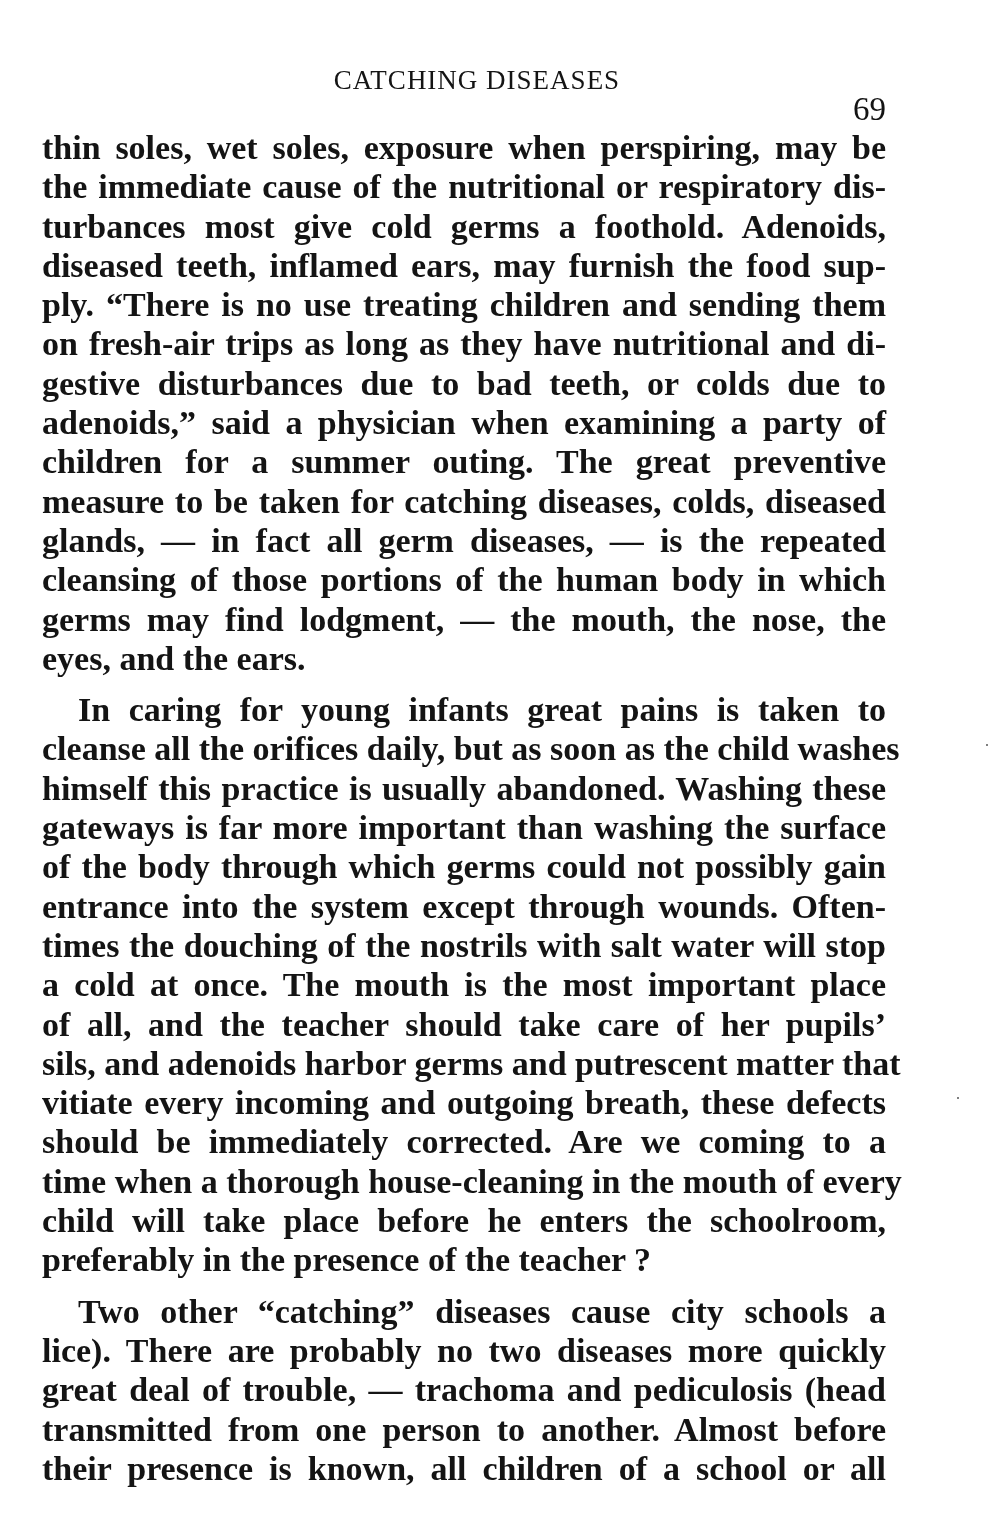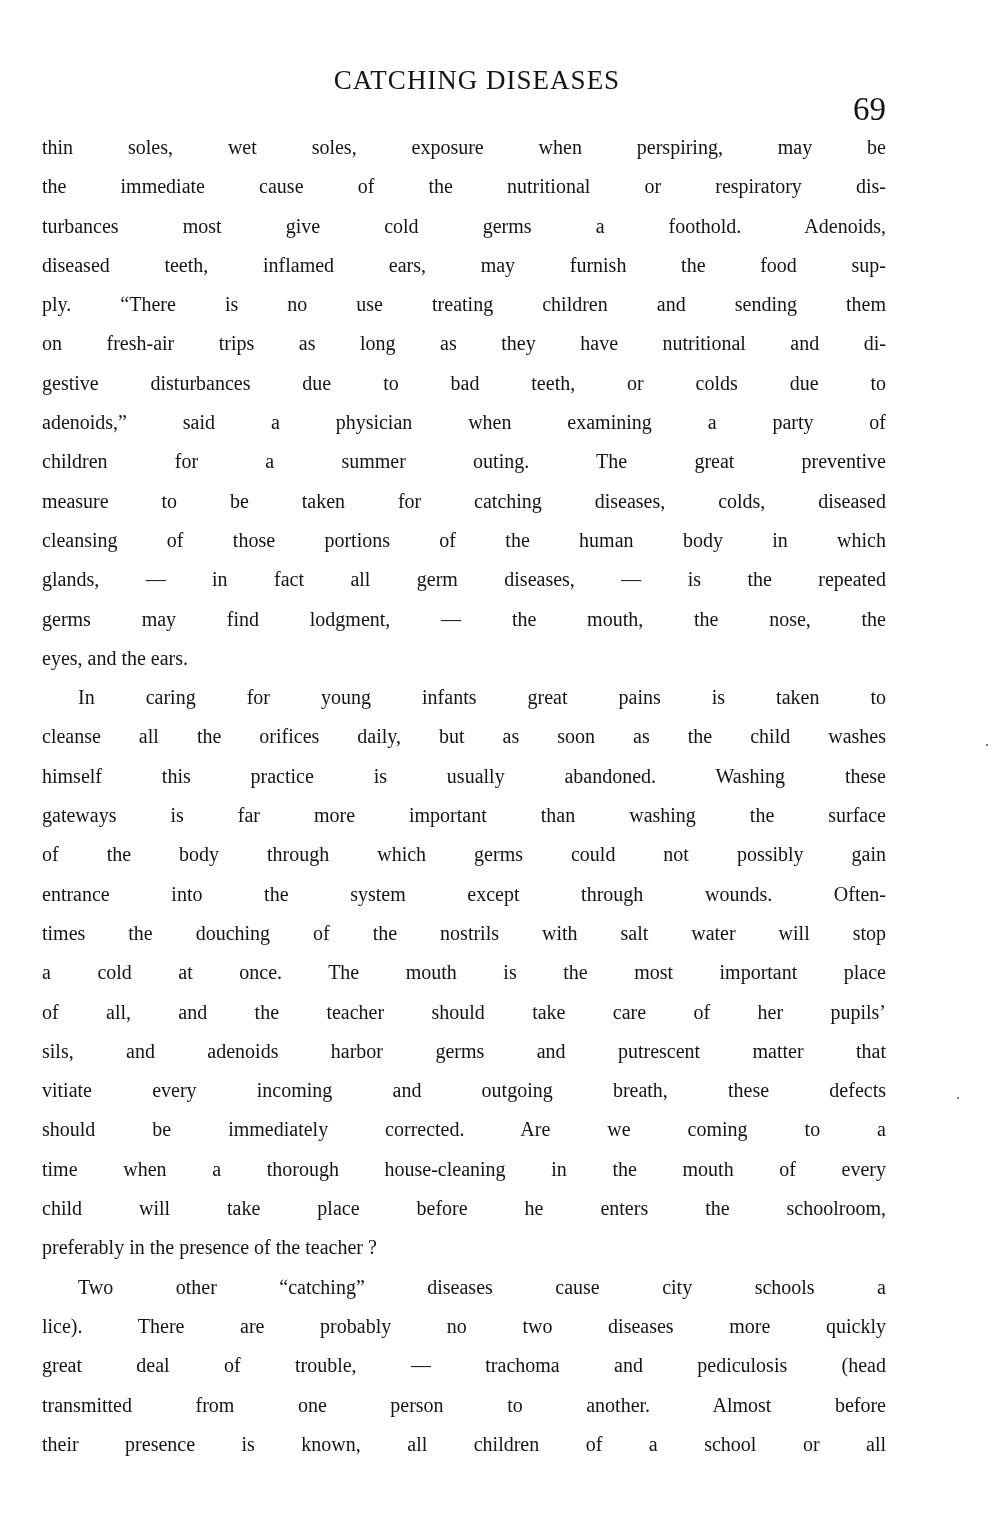--- a/index.html
+++ b/index.html
@@ -51,31 +51,33 @@
     .body-text {
       position: absolute;
       left: 42px;
       top: 128px;
       width: 844px;
     }
     .line {
       display: block;
       height: 39.3px;
       line-height: 39.3px;
-      font-size: 20px;
+      font-size: 34px;
       text-align: justify;
       text-align-last: justify;
       white-space: nowrap;
       overflow: visible;
+      font-weight: bold;
     }
     .line.last {
       text-align-last: left;
     }
     .line.indent {
       padding-left: 36px;
+      margin-top: 12px;
     }
     .speck {
       position: absolute;
       width: 2px;
       height: 2px;
       background: #555;
       border-radius: 1px;
     }
   </style>
 </head>
@@ -94,22 +96,22 @@
       <span class="line">thin soles, wet soles, exposure when perspiring, may be</span>
       <span class="line">the immediate cause of the nutritional or respiratory dis-</span>
       <span class="line">turbances most give cold germs a foothold. Adenoids,</span>
       <span class="line">diseased teeth, inflamed ears, may furnish the food sup-</span>
       <span class="line">ply. “There is no use treating children and sending them</span>
       <span class="line">on fresh-air trips as long as they have nutritional and di-</span>
       <span class="line">gestive disturbances due to bad teeth, or colds due to</span>
       <span class="line">adenoids,” said a physician when examining a party of</span>
       <span class="line">children for a summer outing. The great preventive</span>
       <span class="line">measure to be taken for catching diseases, colds, diseased</span>
+      <span class="line">glands, — in fact all germ diseases, — is the repeated</span>
       <span class="line">cleansing of those portions of the human body in which</span>
-      <span class="line">glands, — in fact all germ diseases, — is the repeated</span>
       <span class="line">germs may find lodgment, — the mouth, the nose, the</span>
       <span class="line last">eyes, and the ears.</span>
     </div>
 
     <div class="paragraph">
       <span class="line indent">In caring for young infants great pains is taken to</span>
       <span class="line">cleanse all the orifices daily, but as soon as the child washes</span>
       <span class="line">himself this practice is usually abandoned. Washing these</span>
       <span class="line">gateways is far more important than washing the surface</span>
       <span class="line">of the body through which germs could not possibly gain</span>

